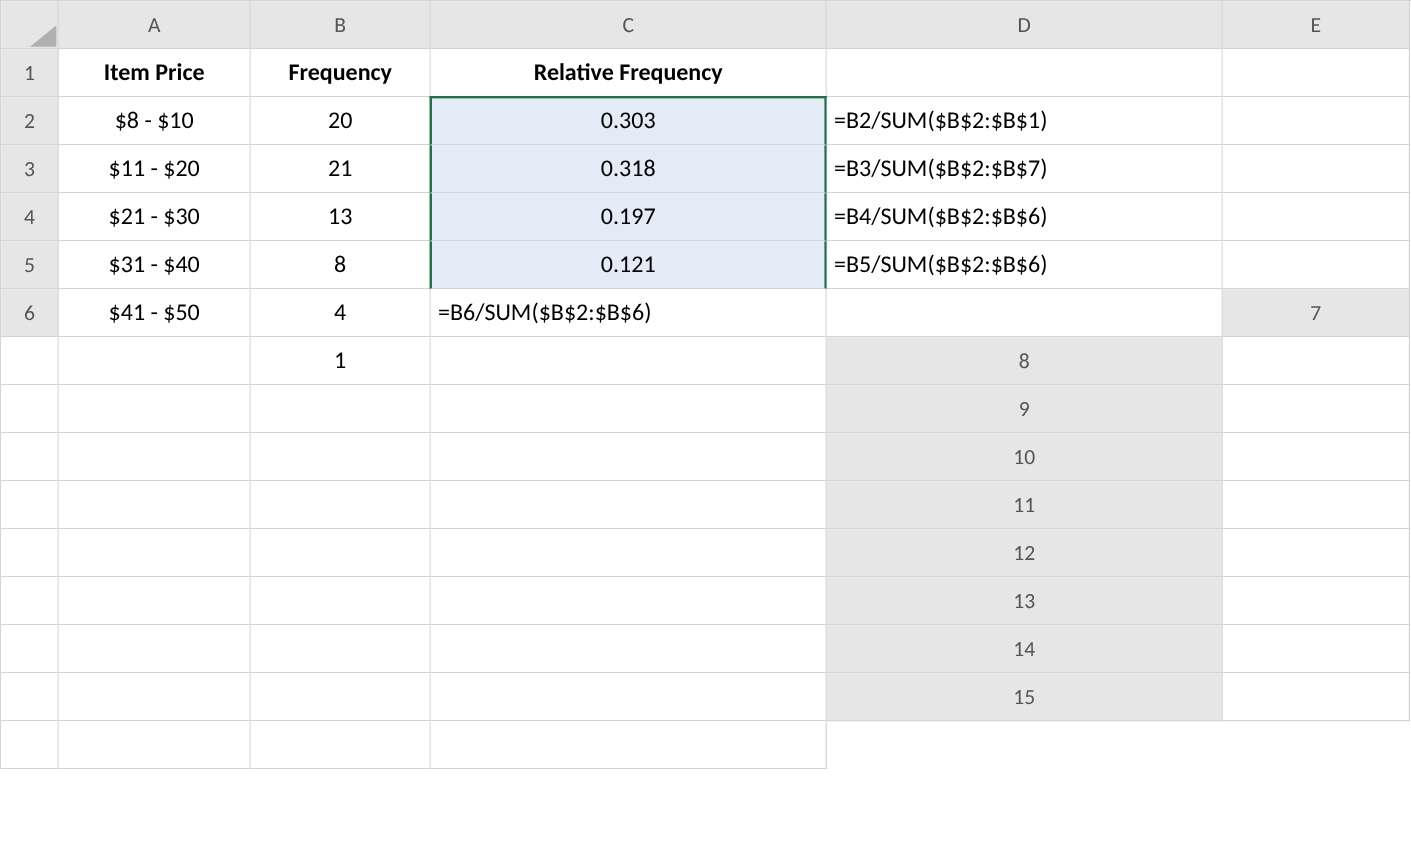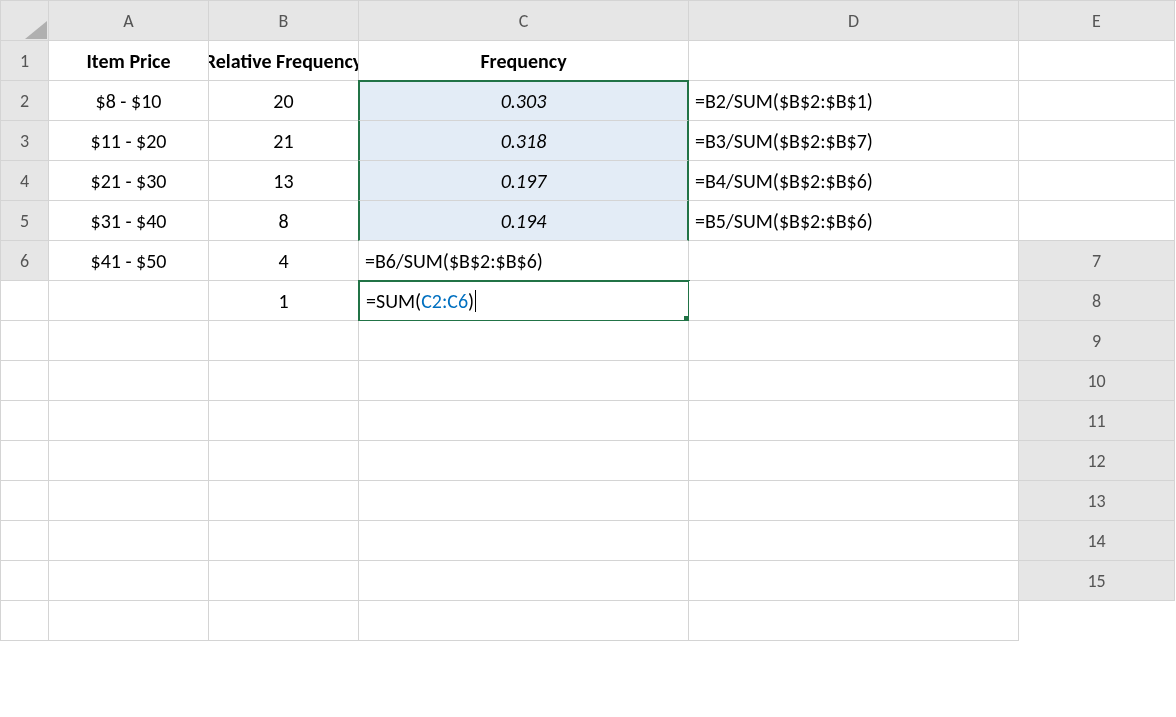--- a/index.html
+++ b/index.html
@@ -55,21 +55,20 @@
       border-style: solid;
       border-width: 0 0 18px 22px;
       border-color: transparent transparent #b0b0b0 transparent;
     }
     .bold { font-weight: 700; }
     .center { justify-content: center; }
     .left { justify-content: flex-start; padding-left: 8px; }
     .sel {
       background: #e3ecf6 !important;
       position: relative;
-      font-style: italic;
     }
     
     .sel-top::before, .sel-bot::before, .sel-left::before, .sel-right::before {
       content: ""; position: absolute; pointer-events: none;
     }
     .sel-top { border-top: 2px solid #217346 !important; margin-top: -1px; }
     .sel-right { border-right: 2px solid #217346 !important; }
     .sel-left-b { border-left: 2px solid #217346 !important; margin-left: -1px; }
     .sel-bot-b { border-bottom: 2px solid #217346 !important; }
     .sel-handle::after {
@@ -106,22 +105,22 @@
 <div class="sheet">
   <div class="corner"></div>
   <div class="hdr">A</div>
   <div class="hdr">B</div>
   <div class="hdr">C</div>
   <div class="hdr">D</div>
   <div class="hdr">E</div>
 
   <div class="rowhdr">1</div>
   <div class="bold center">Item Price</div>
+  <div class="bold center">Frequency</div>
   <div class="bold center">Relative Frequency</div>
-  <div class="bold center">Frequency</div>
   <div></div>
   <div></div>
 
   <div class="rowhdr">2</div>
   <div class="center">$8 - $10</div>
   <div class="center">20</div>
   <div class="center sel sel-top sel-left-b sel-right">0.303</div>
   <div class="left">=B2/SUM($B$2:$B$1)</div>
   <div></div>
 
@@ -135,40 +134,34 @@
   <div class="rowhdr">4</div>
   <div class="center">$21 - $30</div>
   <div class="center">13</div>
   <div class="center sel sel-left-b sel-right">0.197</div>
   <div class="left">=B4/SUM($B$2:$B$6)</div>
   <div></div>
 
   <div class="rowhdr">5</div>
   <div class="center">$31 - $40</div>
   <div class="center">8</div>
-  <div class="center sel sel-left-b sel-right">0.194</div>
+  <div class="center sel sel-left-b sel-right">0.121</div>
   <div class="left">=B5/SUM($B$2:$B$6)</div>
   <div></div>
 
   <div class="rowhdr">6</div>
   <div class="center">$41 - $50</div>
   <div class="center">4</div>
   <div class="left">=B6/SUM($B$2:$B$6)</div>
   <div></div>
 
   <div class="rowhdr">7</div>
   <div></div>
   <div></div>
   <div class="center">1</div>
-  <div class="left active-edit active-handle">
-      <span>=SUM(</span>
-      <span class="ref-blue">C2:C6</span>
-      <span>)</span>
-      <span class="caret"></span>
-    </div>
   <div></div>
 
   <div class="rowhdr">8</div>
   <div></div>
     <div></div>
     <div></div>
     <div></div>
     <div></div>
 
   <div class="rowhdr">9</div>

